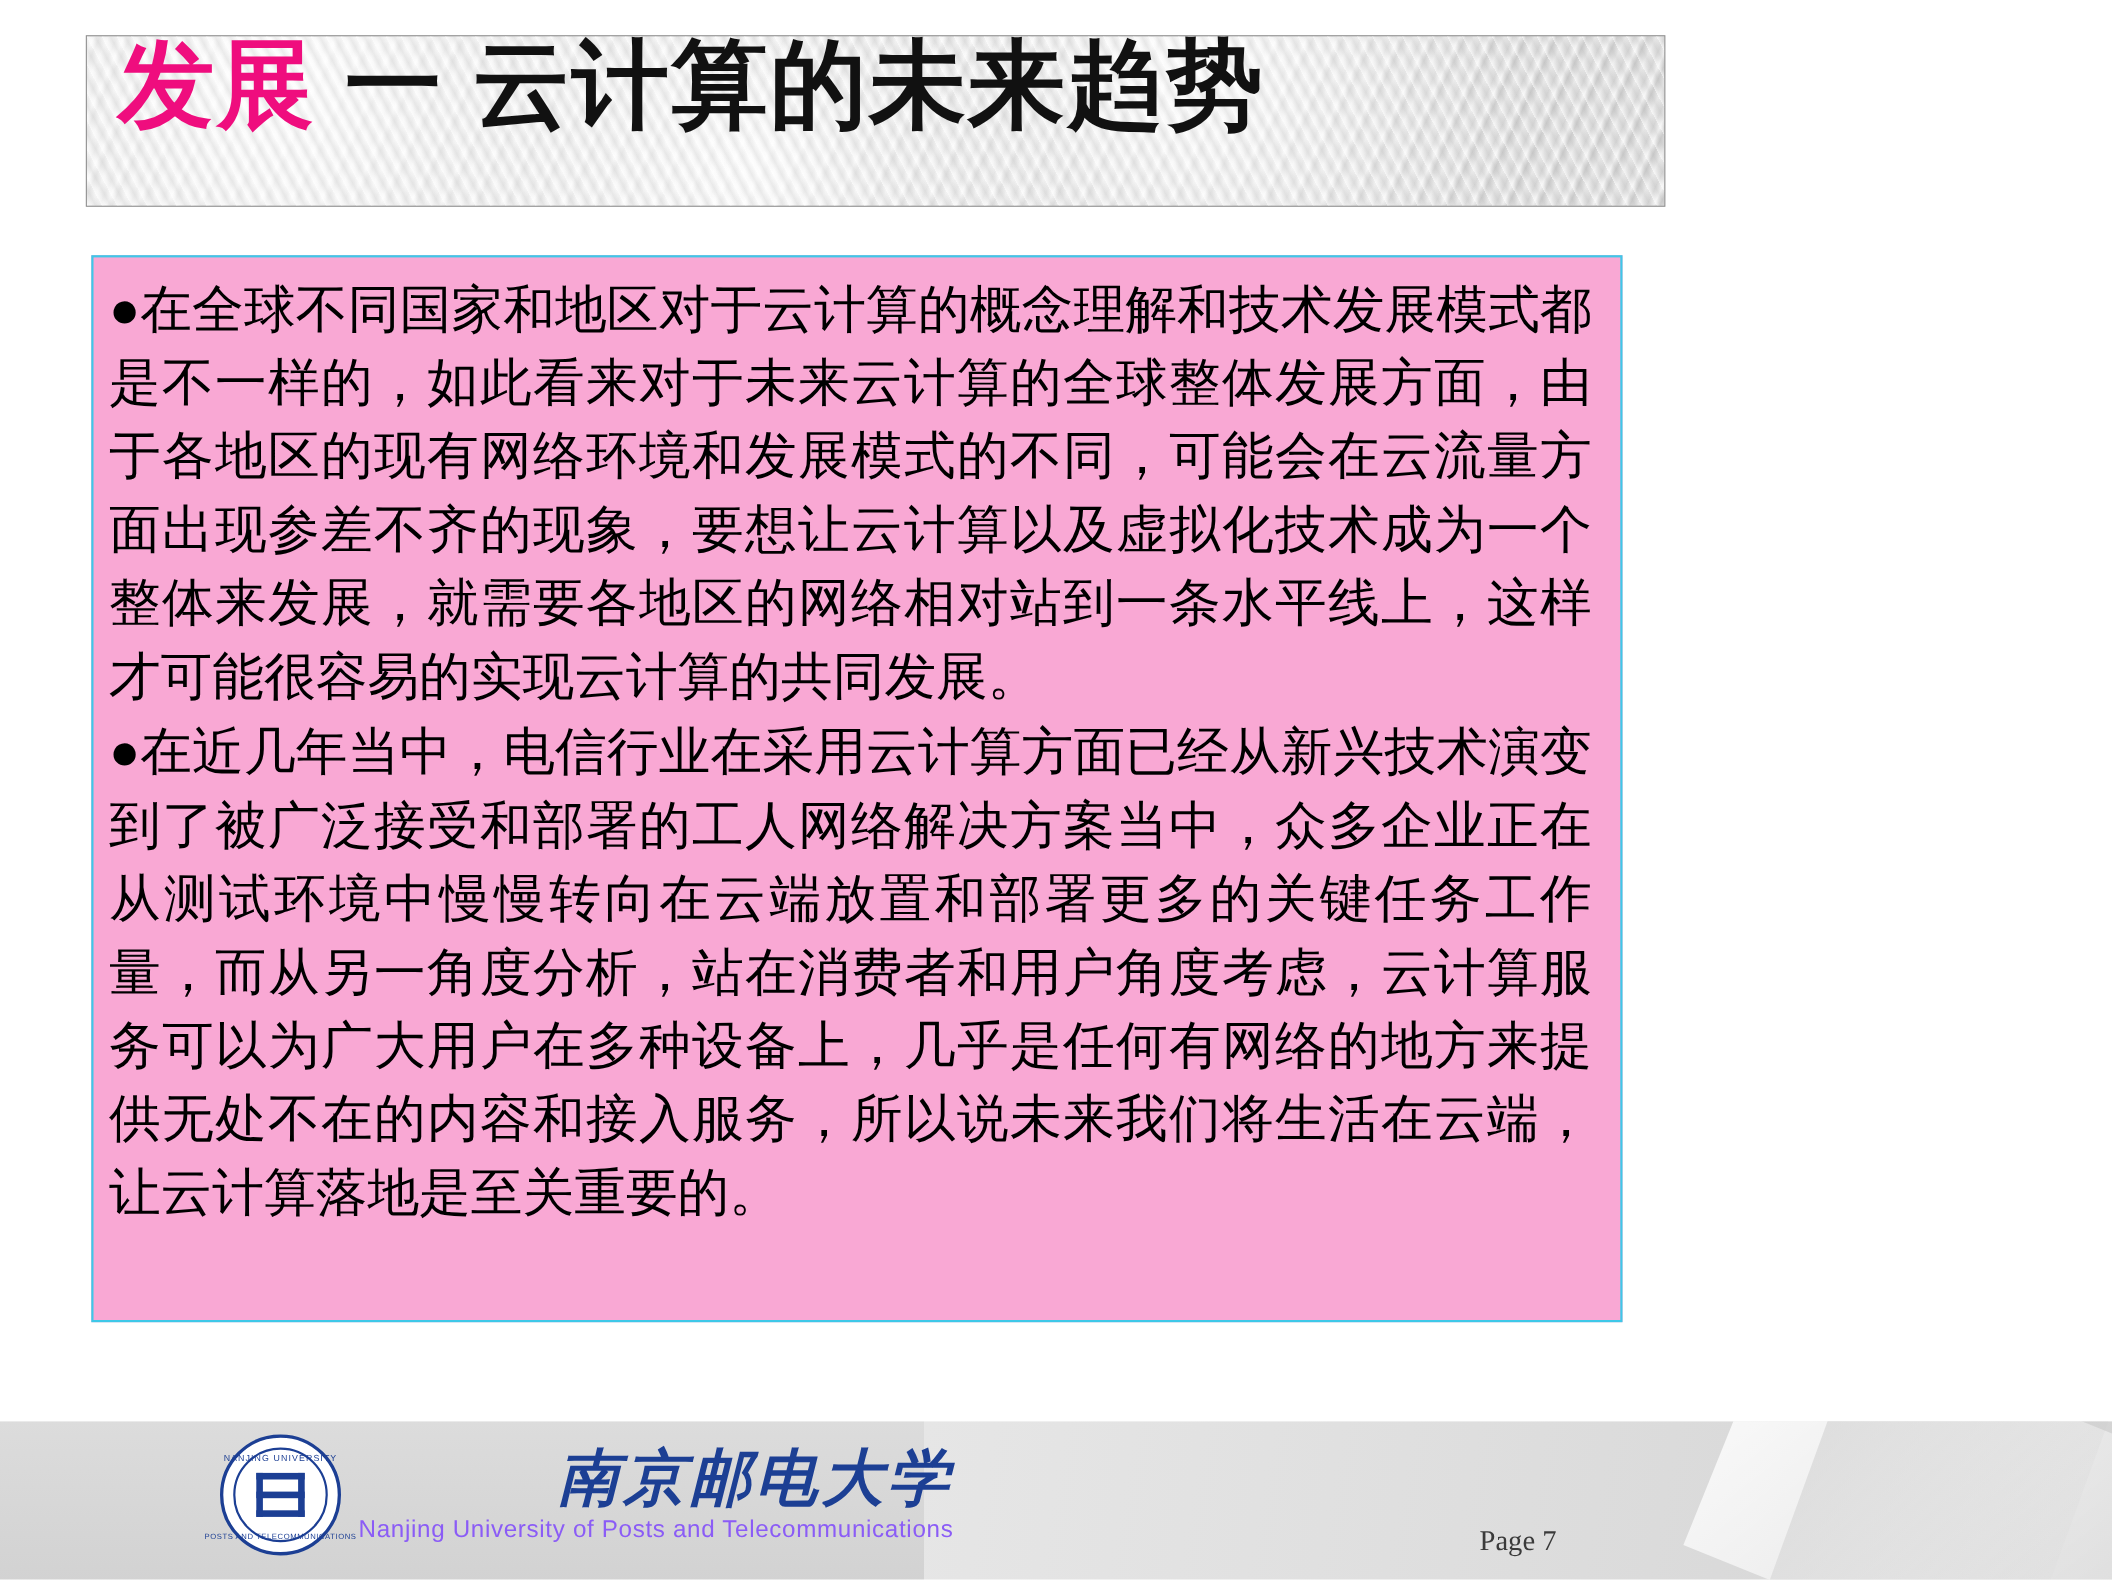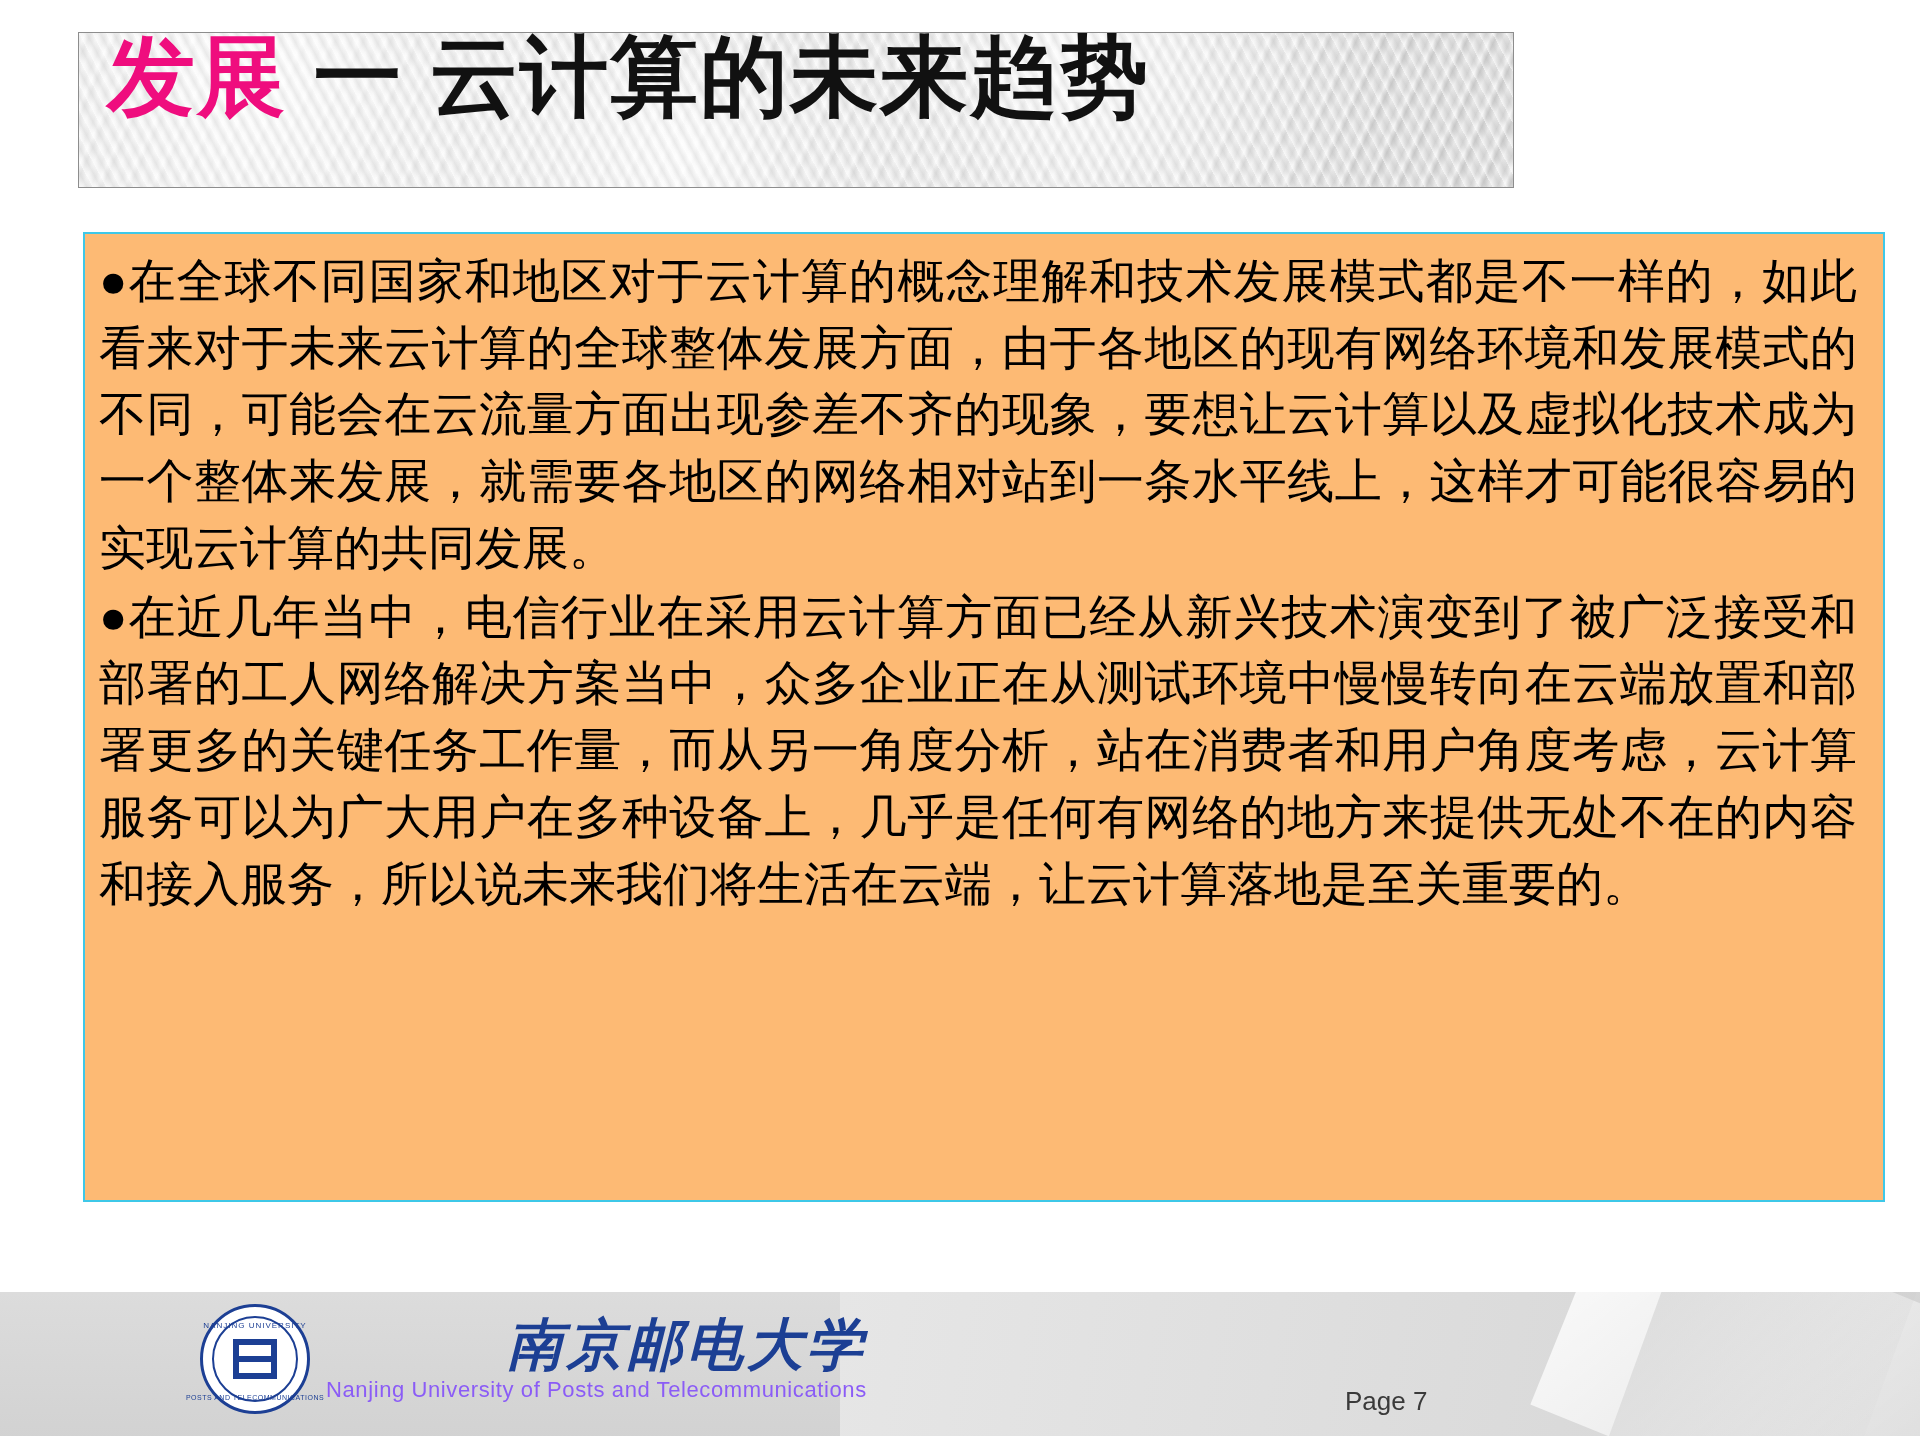--- a/index.html
+++ b/index.html
@@ -57,25 +57,25 @@
   }
   .title-dark {
     color: #111111;
   }
 
   
   .body-box {
     position: absolute;
     left: 83px;
     top: 232px;
-    width: 1802px;
+    width: 1392px;
     height: 970px;
     border: 2px solid #3ec8e8;
     box-sizing: border-box;
-    background: #fdba74;
+    background: #f9a8d4;
     padding: 14px 26px 10px 14px;
   }
   .para {
     font-size: 47px;
     line-height: 1.42;
     color: #000000;
     text-align: justify;
     text-justify: inter-ideograph;
     margin: 0;
     letter-spacing: 0px;
@@ -205,21 +205,21 @@
     color: #8b5cf6;
     letter-spacing: 0.6px;
     margin-top: 4px;
   }
   .page-num {
     position: absolute;
     left: 1345px;
     top: 94px;
     font-size: 26px;
     color: #3a3a3a;
-    font-family: Liberation Sans, sans-serif;
+    font-family: Liberation Serif, serif;
   }
 </style>
 </head>
 <body>
 
 <div class="title-banner">
   <div class="title-text">
     <span class="title-pink">发展</span><span class="title-dark"> 一 云计算的未来趋势</span>
   </div>
 </div>

